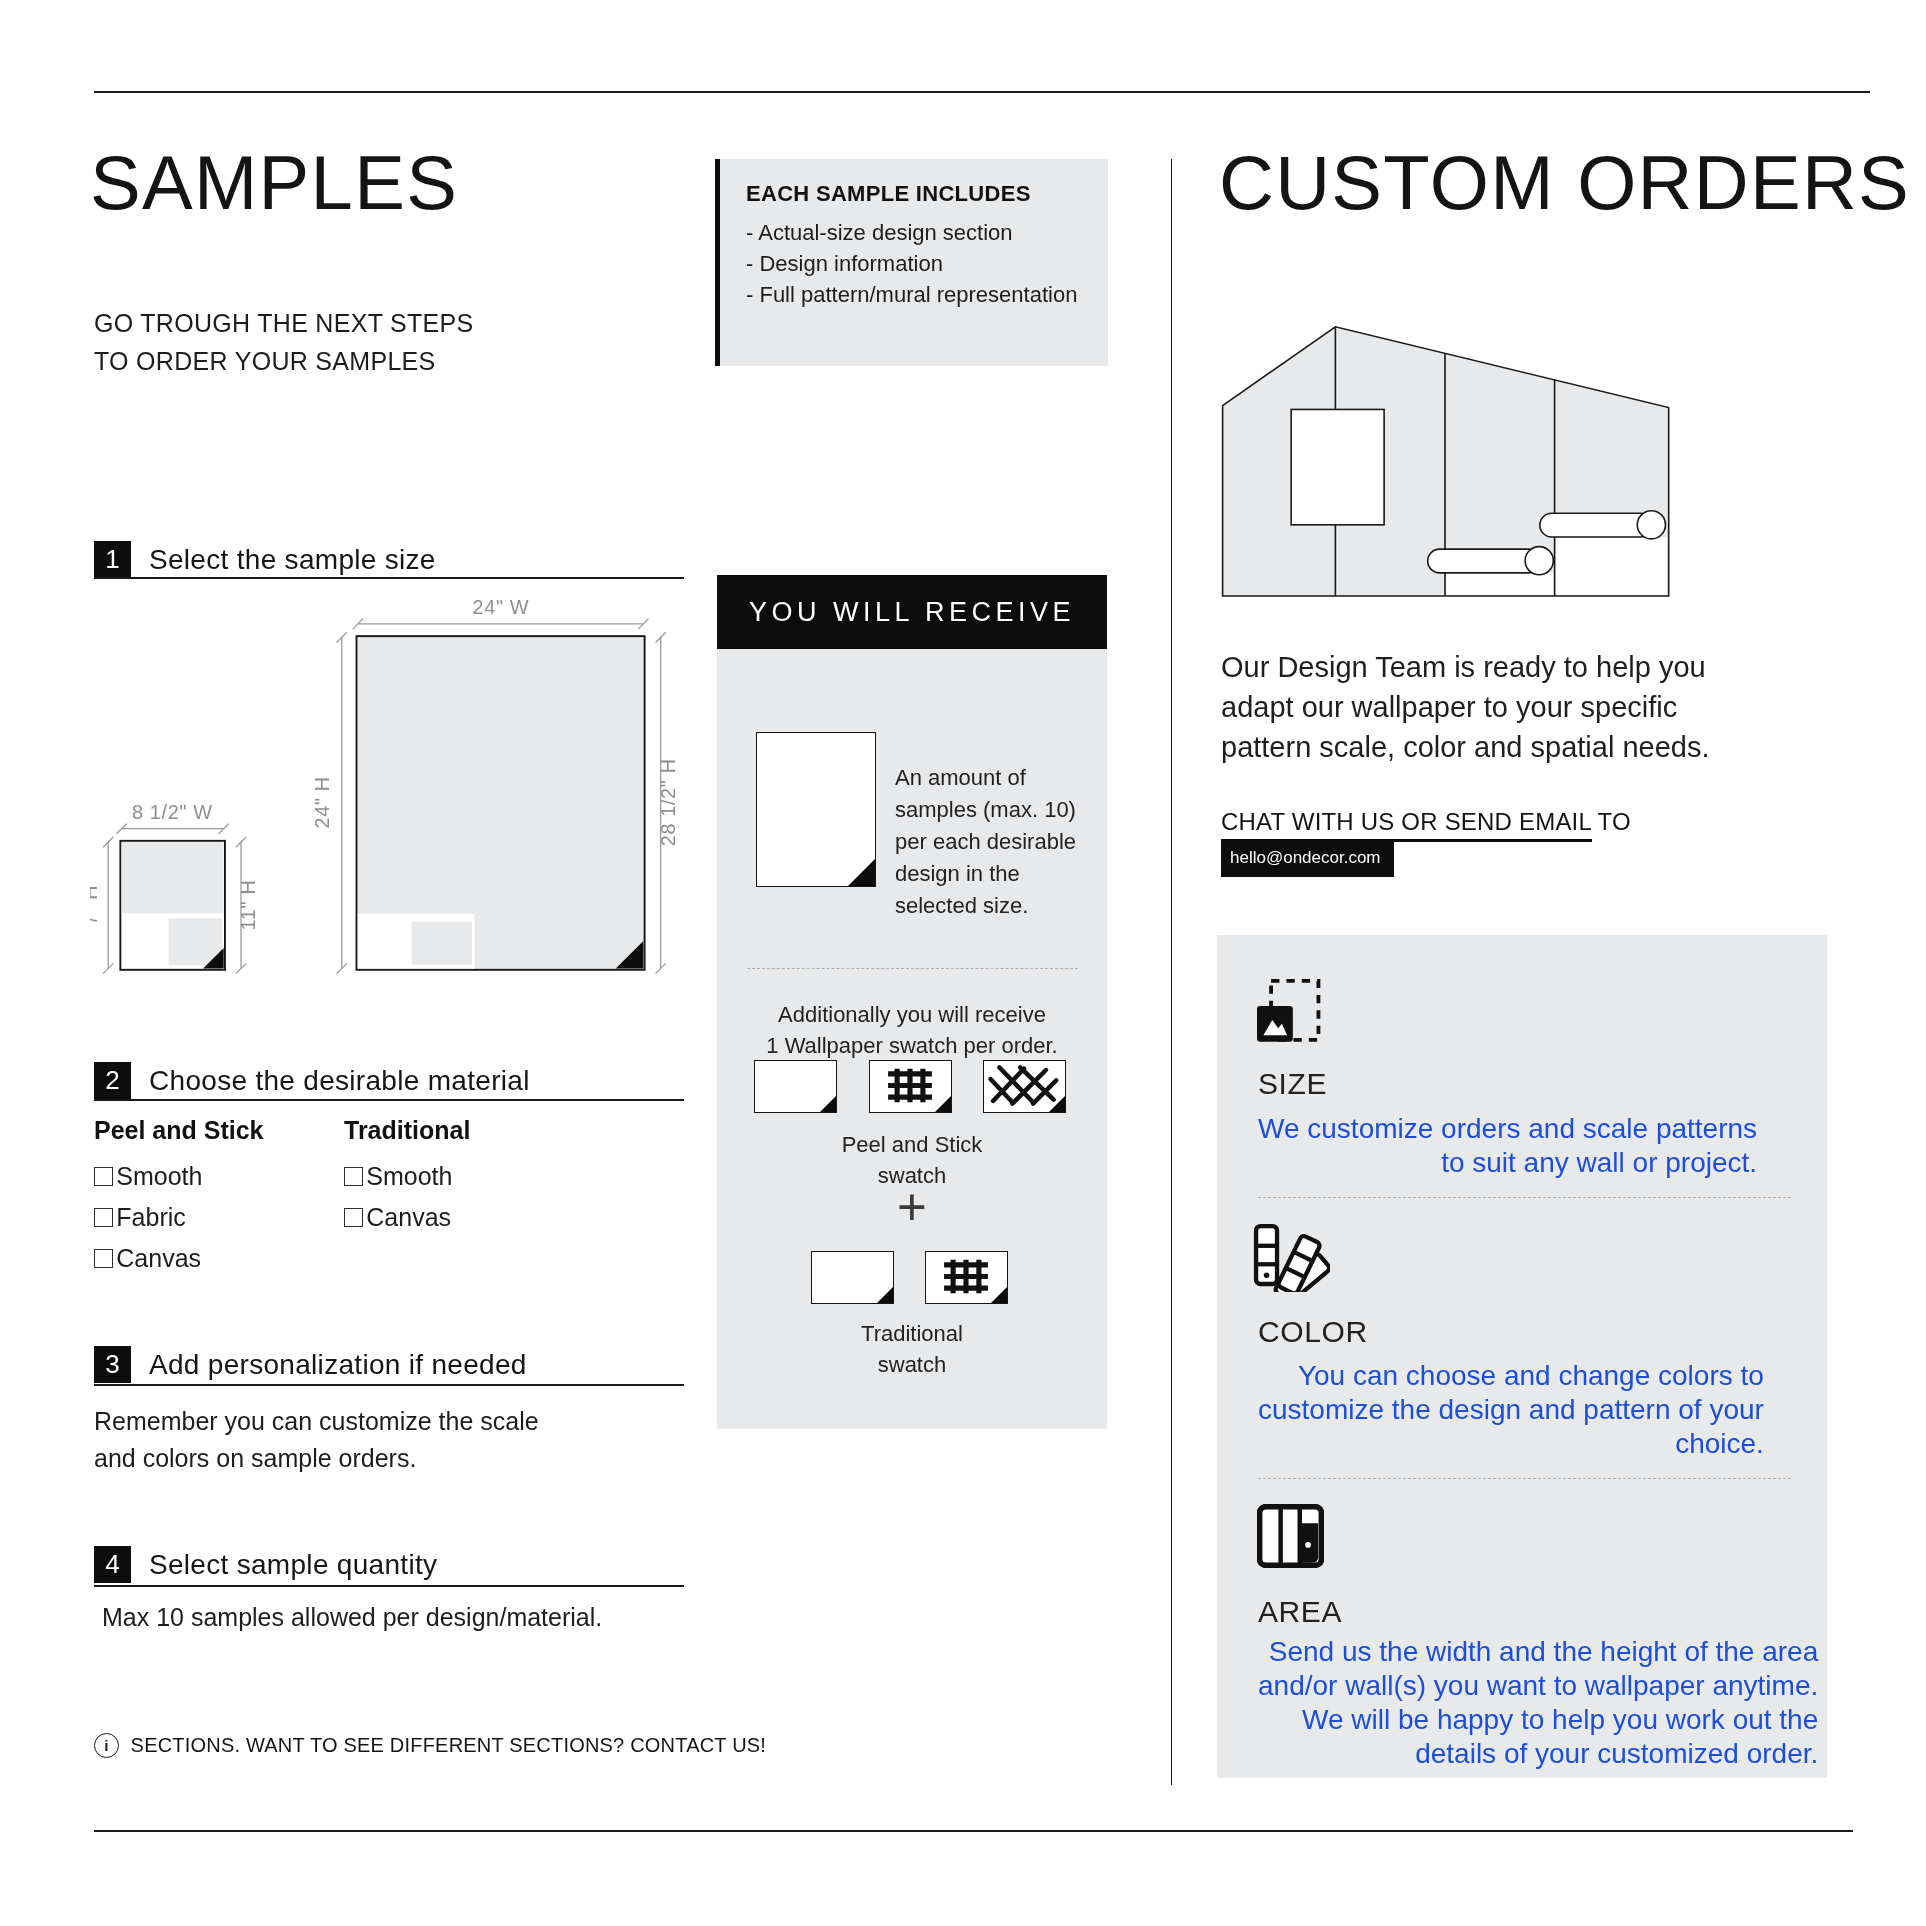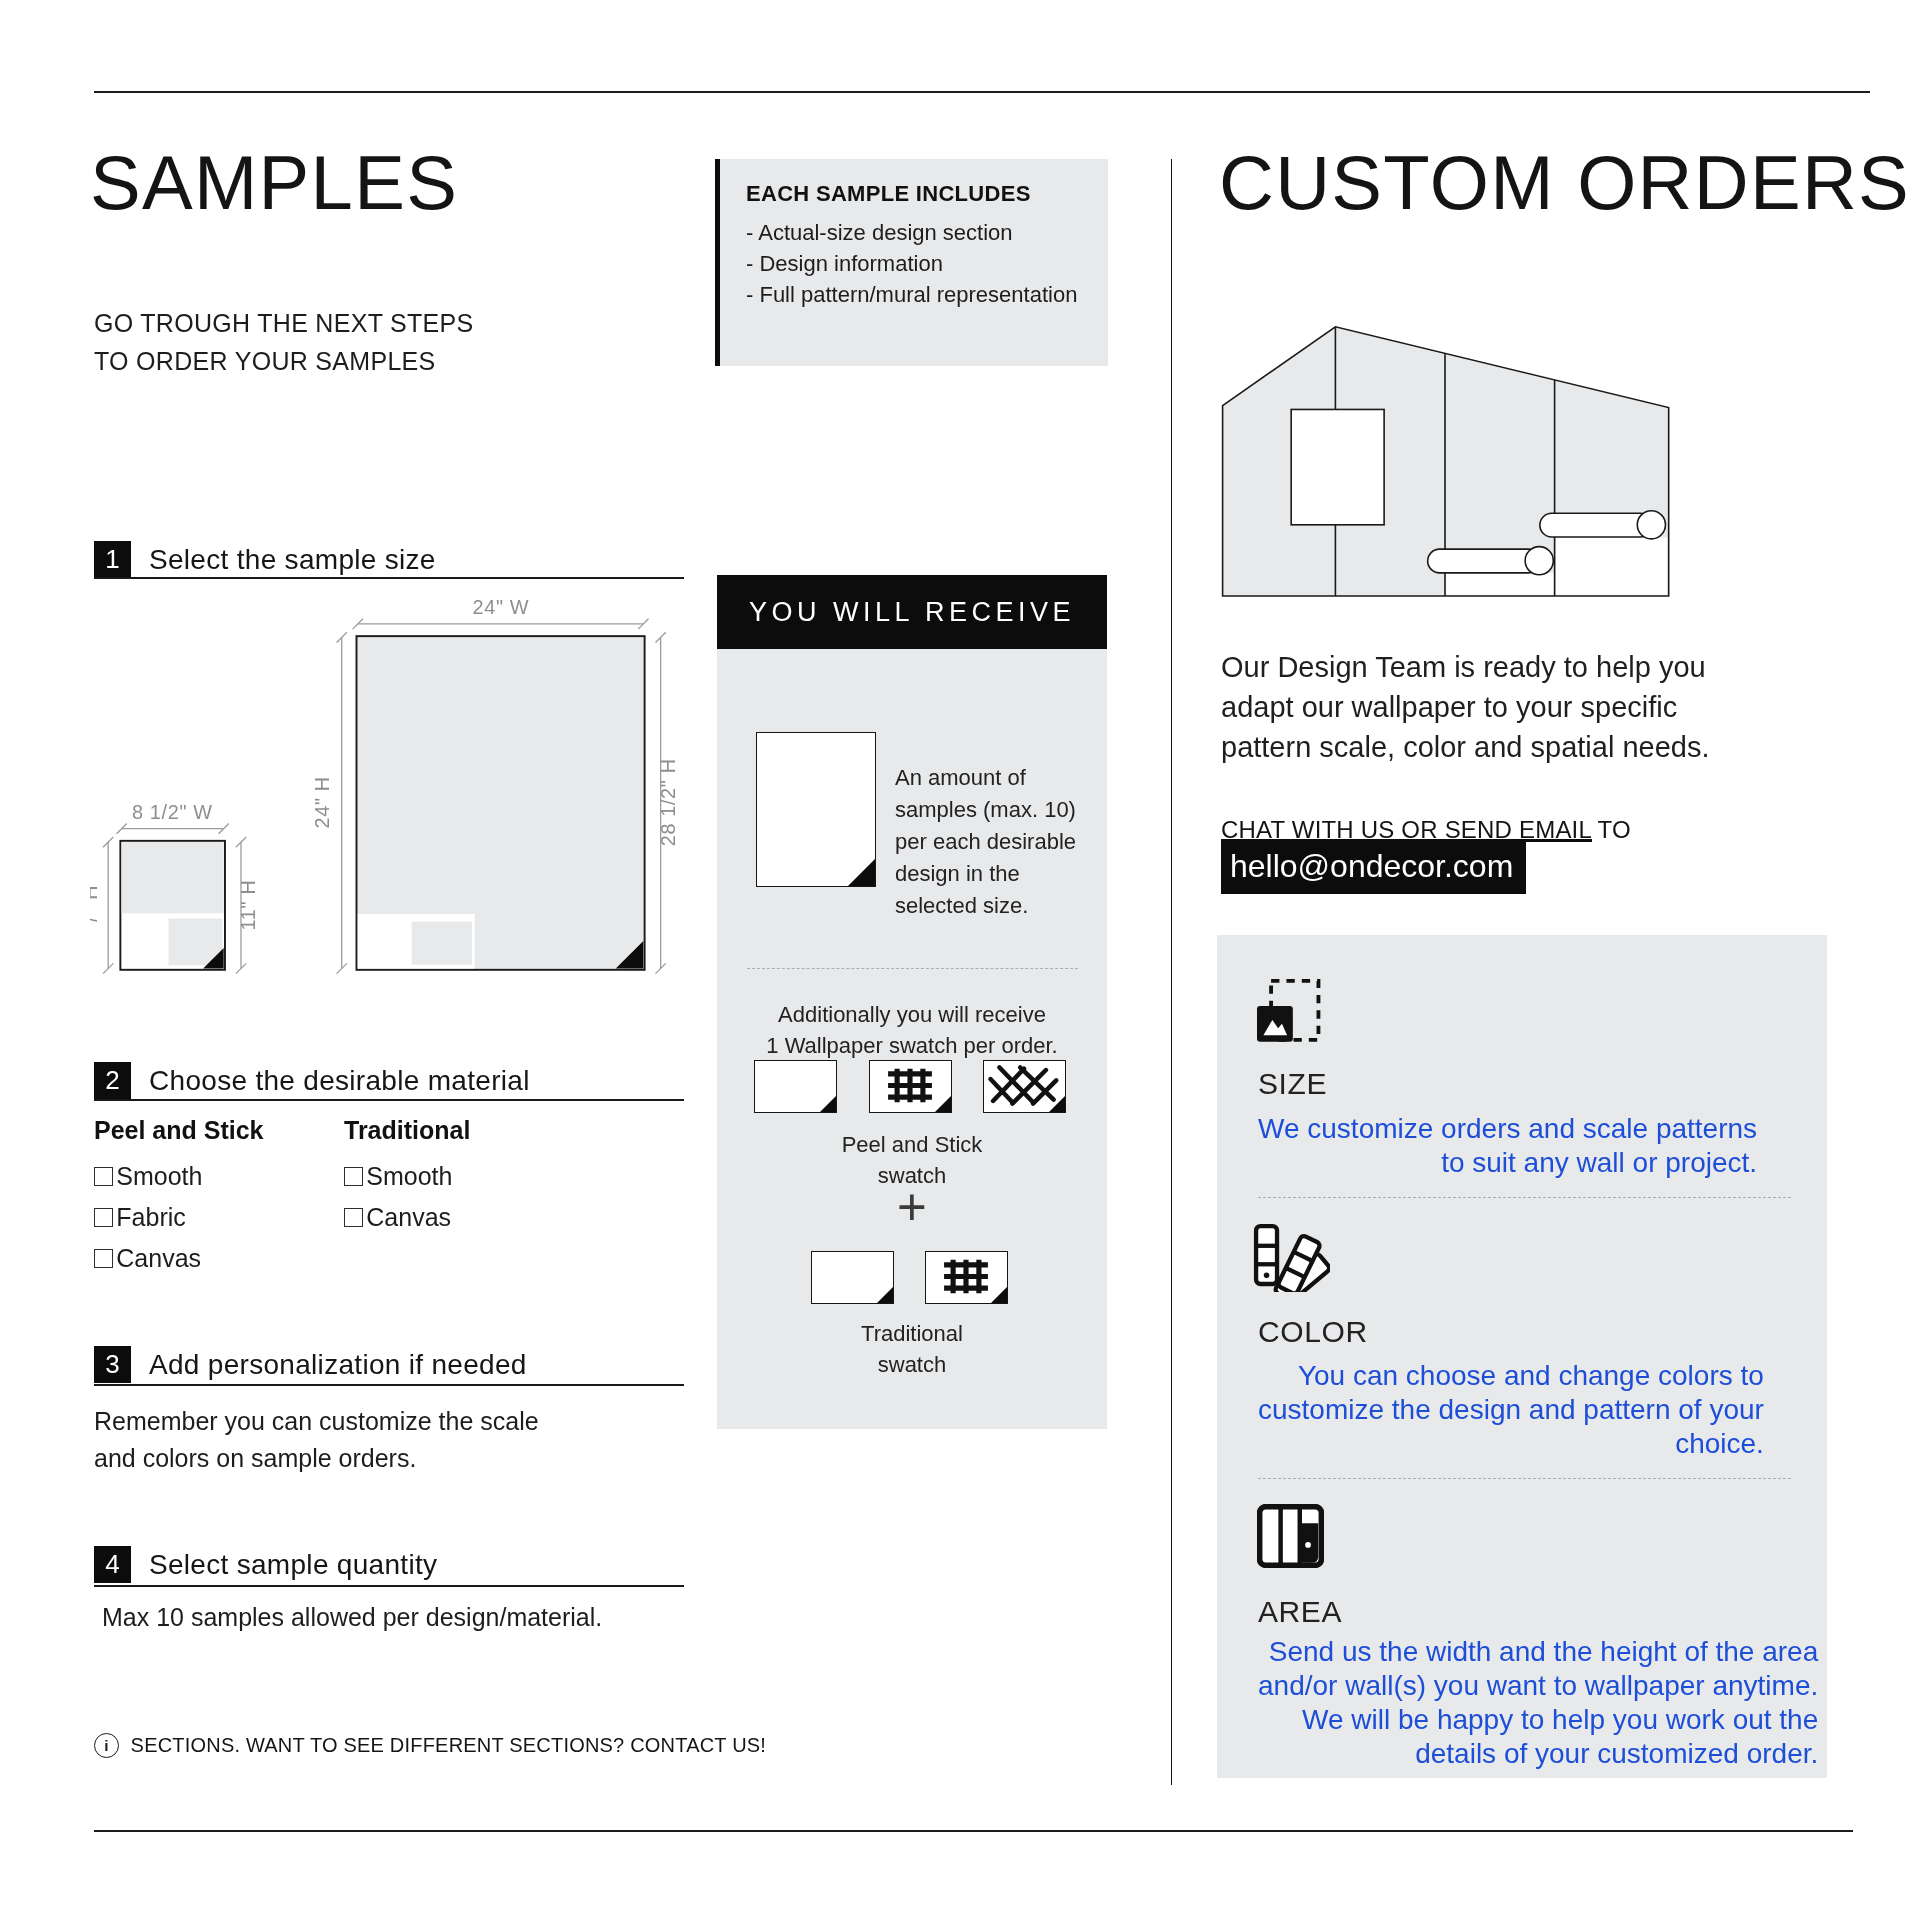--- a/index.html
+++ b/index.html
@@ -31,23 +31,23 @@
   .recv-panel{position:absolute;left:717px;top:649px;width:390px;height:780px;background:#e8e9eb;}
   .paper{position:absolute;background:#fff;border:1.9px solid #161616;box-sizing:border-box;}
   .corner{position:absolute;right:0;bottom:0;width:0;height:0;border-left:16.7px solid transparent;border-bottom:16.7px solid #0c0c0c;}
   .corner-big{border-left-width:27px;border-bottom-width:27px;}
   .recv-text{position:absolute;font-size:22px;line-height:32px;font-weight:400;color:#222;}
   .dashed{position:absolute;border-top:1.3px dashed #adadad;height:0;}
   .center-text{position:absolute;left:0;width:100%;text-align:center;font-size:22px;line-height:31px;color:#222;}
   .swatch{position:absolute;width:83px;height:53px;background:#fff;border:1.9px solid #161616;box-sizing:border-box;}
   .plus{position:absolute;left:0;width:100%;text-align:center;font-size:51px;font-weight:300;color:#3a3a3a;line-height:1;}
   .para{position:absolute;font-size:29px;font-weight:300;line-height:40px;color:#1f1f1f;white-space:nowrap;}
-  .contact-label{position:absolute;font-size:24px;font-weight:400;letter-spacing:0.2px;color:#141414;white-space:nowrap;margin-top:8px;}
+  .contact-label{position:absolute;font-size:24px;font-weight:400;letter-spacing:0.2px;color:#141414;white-space:nowrap;}
   .email-bar{position:absolute;background:#0c0c0c;height:3.2px;}
-  .email-chip{position:absolute;background:#0c0c0c;color:#fff;font-size:32px;font-weight:400;padding:6.4px 13px 8.3px 9px;white-space:nowrap;}
+  .email-chip{position:absolute;background:#0c0c0c;color:#fff;font-size:17px;font-weight:400;padding:6.4px 13px 8.3px 9px;white-space:nowrap;}
   .feat-panel{position:absolute;left:1217px;top:935px;width:610px;height:843px;background:#e8e9eb;}
   .feat-head{position:absolute;font-size:30px;font-weight:400;letter-spacing:0.6px;color:#222;}
   .feat-body{position:absolute;font-size:28px;font-weight:300;line-height:34px;color:#1d4ed8;white-space:nowrap;text-align:right;}
   .dim{font-size:31px;fill:#8d8e90;letter-spacing:1px;}
   .dimline{stroke:#9a9b9d;stroke-width:2;}
   svg{display:block;}
 </style>
 </head>
 <body>
 

